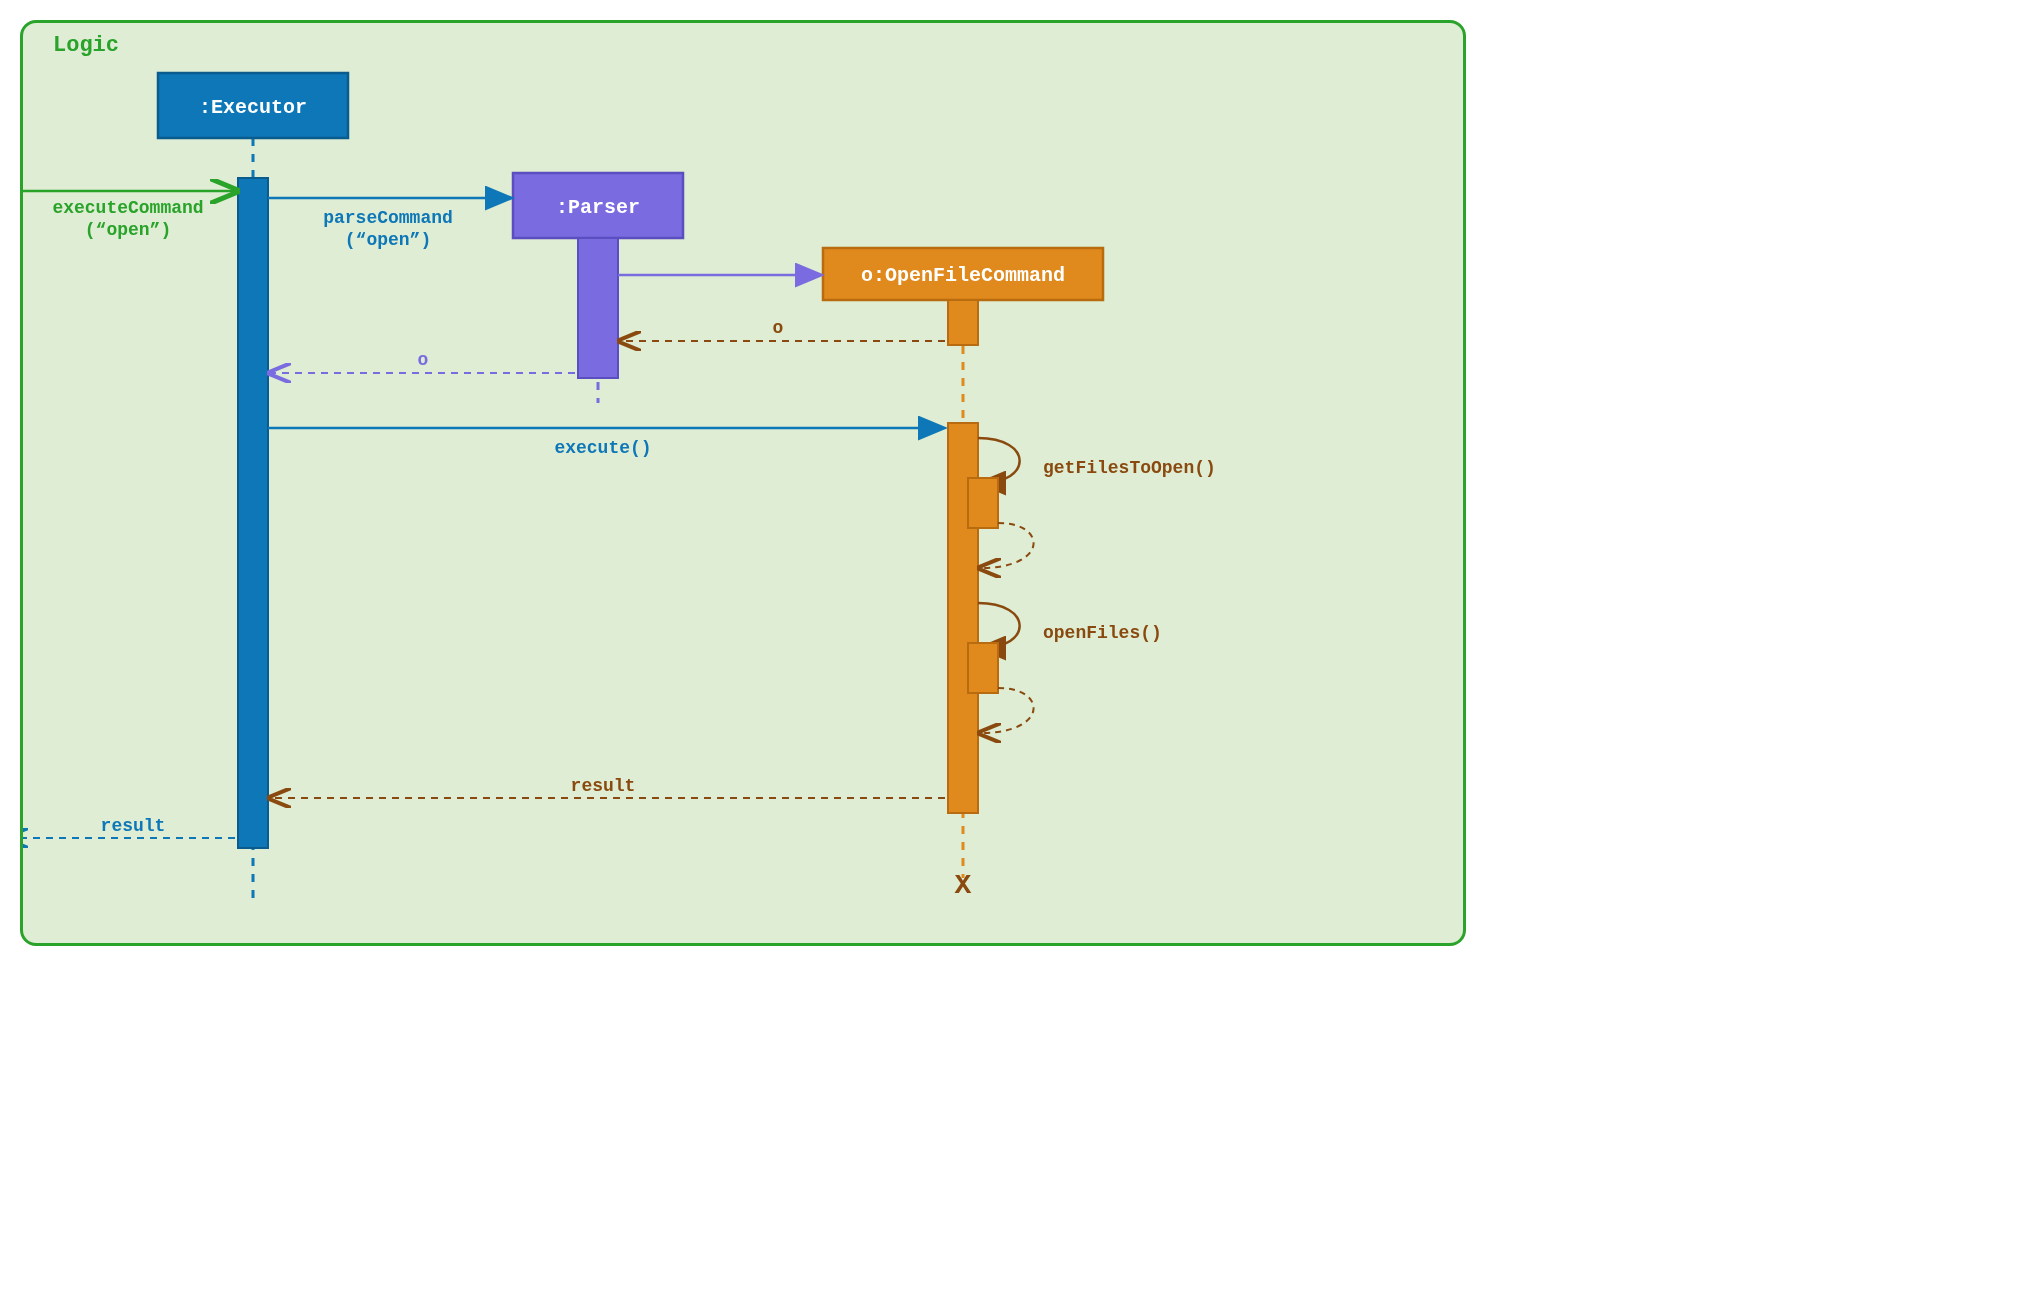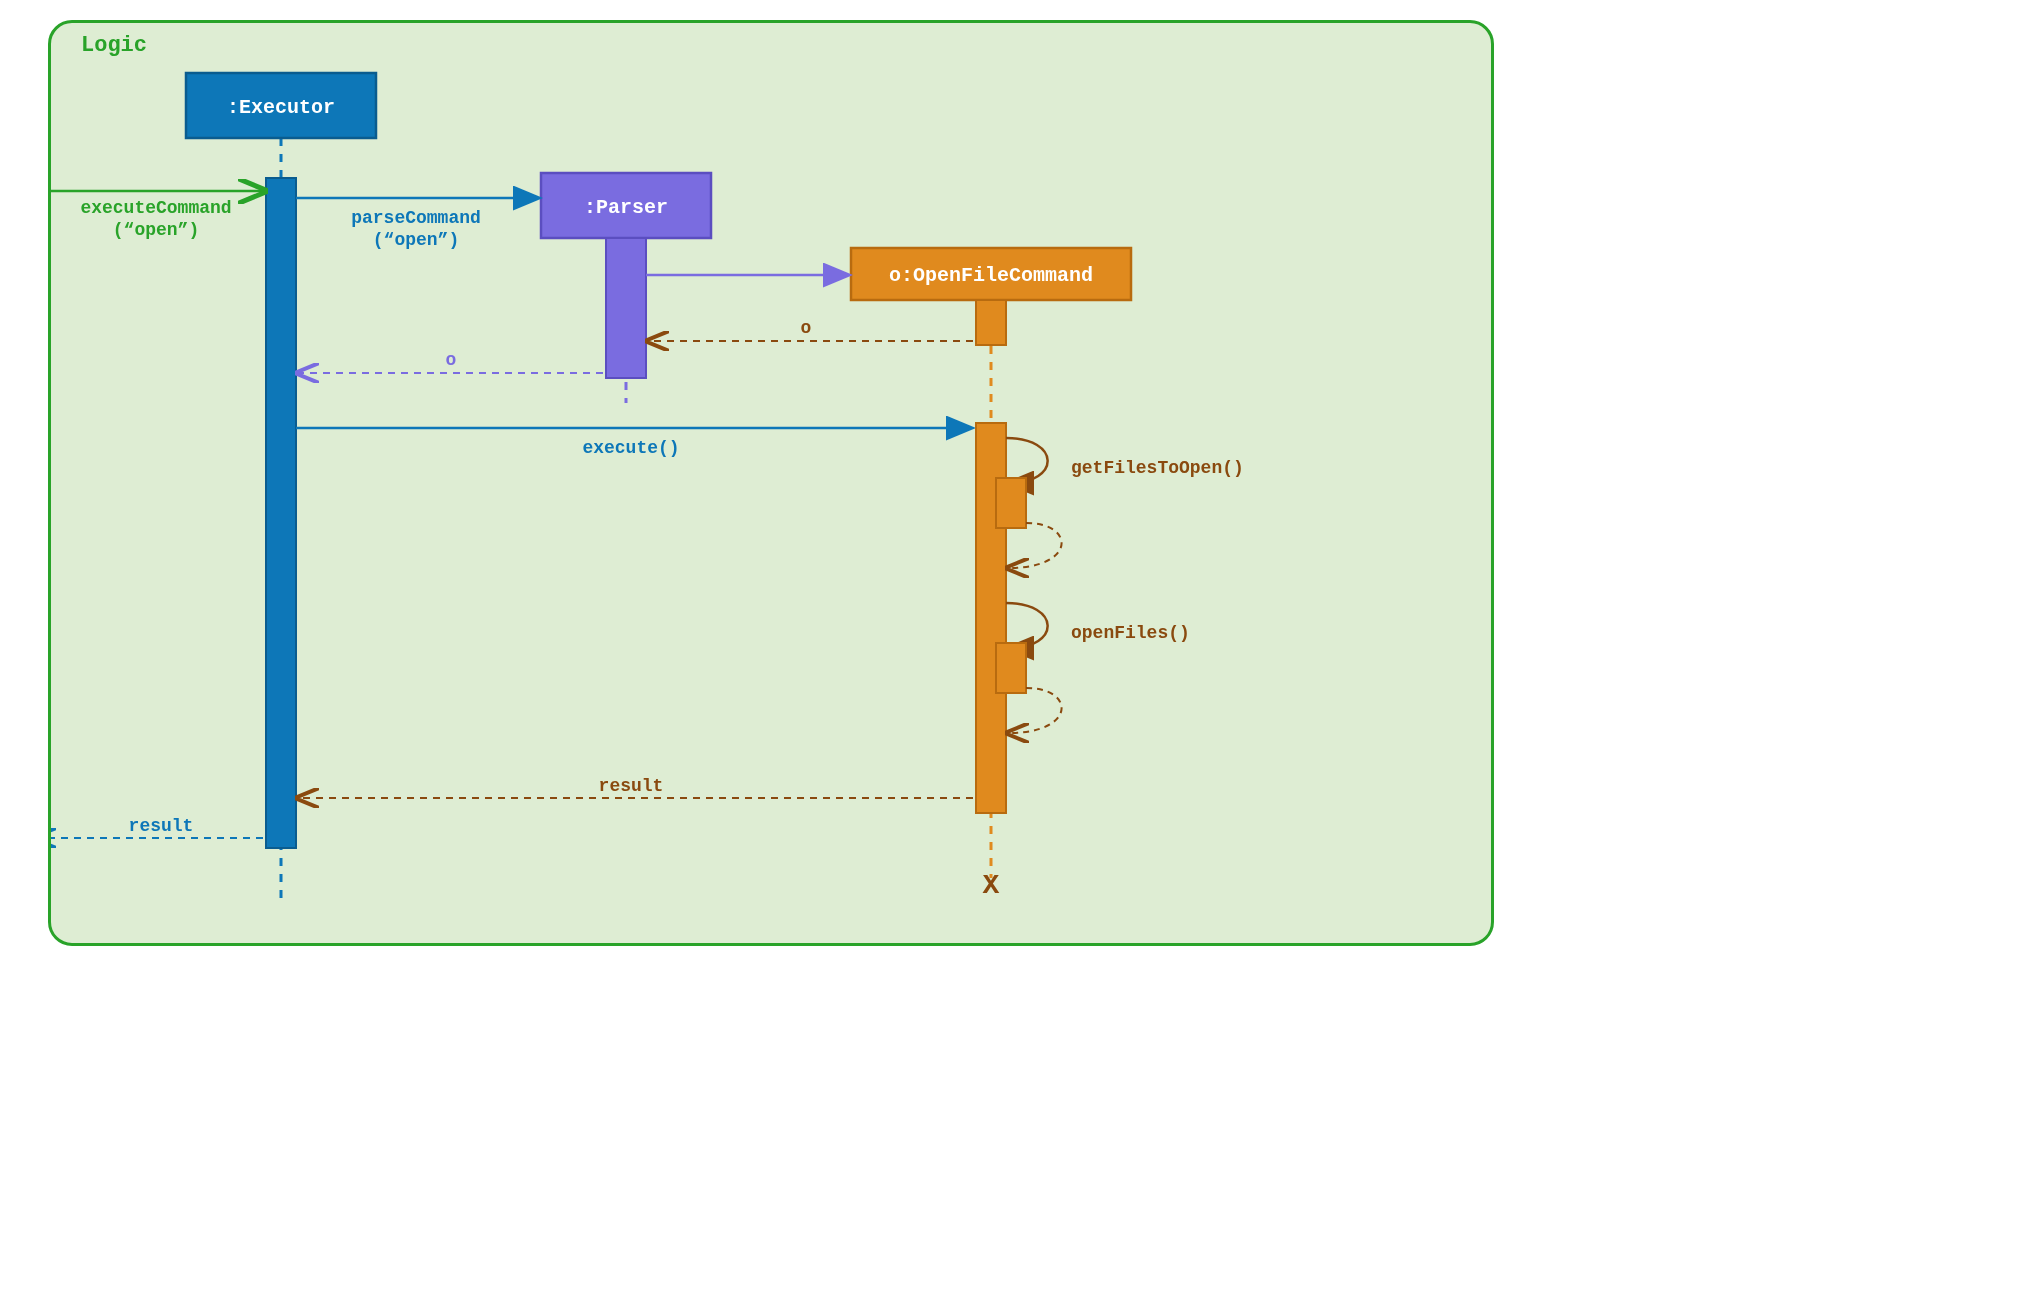--- a/index.html
+++ b/index.html
@@ -6,23 +6,22 @@
     margin: 0;
     padding: 20px;
     font-family: 'Courier New', Consolas, monospace;
     background: #fff;
   }
   .frame {
     position: relative;
     width: 1440px;
     height: 920px;
     border: 3px solid #29a329;
-    border-radius: 24px;
+    border-radius: 16px;
     background: #deedd3;
-    margin-left: 28px;
   }
   .frame-label {
     position: absolute;
     top: 10px;
     left: 30px;
     color: #29a329;
     font-weight: bold;
     font-size: 22px;
   }
   svg { position: absolute; top: 0; left: 0; }

